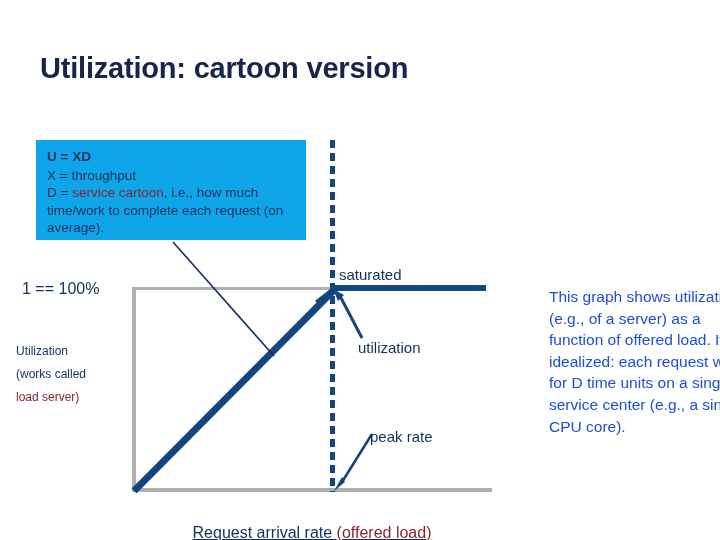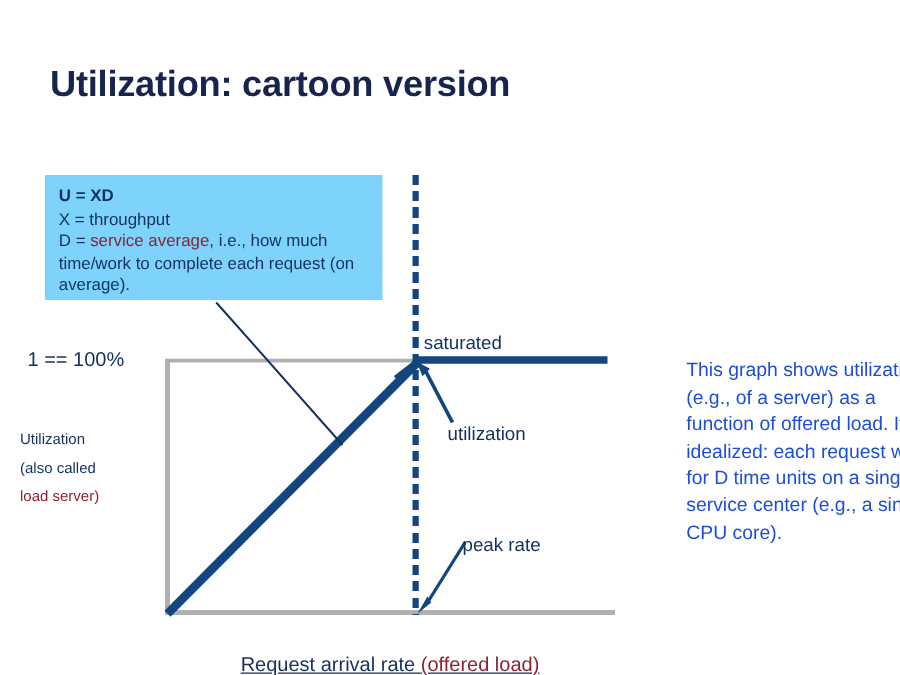--- a/index.html
+++ b/index.html
@@ -31,21 +31,21 @@
     font-size: 29px;
     font-weight: bold;
     color: #17254e;
     letter-spacing: -0.2px;
     white-space: nowrap;
   }
 
   
   .callout {
     position: absolute;
-    background: #7dd3fc;
+    background: #0ea5e9;
     color: #13305e;
     font-size: 13.5px;
     line-height: 17.6px;
     padding: 8px 10px 9px 11px;
     box-sizing: border-box;
   }
   .callout .first-line {
     font-weight: bold;
     display: block;
     margin-bottom: 1px;
@@ -192,21 +192,21 @@
   }
 </style>
 </head>
 <body>
 
 <div id="slide">
 
   <div id="slide-title">Utilization: cartoon version</div>
 
   <div id="callout-formula" class="callout">
-    <span class="first-line">U = XD</span><span>X = throughput</span><br><span>D = </span><span class="hl">service average</span><span>, i.e., how much time/work to complete each request (on average).</span>
+    <span class="first-line">U = XD</span><span>X = throughput</span><br><span>D = </span><span class="hl">service cartoon</span><span>, i.e., how much time/work to complete each request (on average).</span>
   </div>
 
 
   <div id="gridline-100"></div>
   <div id="axis-y"></div>
   <div id="axis-x"></div>
 
   <svg id="curve-ramp" viewBox="0 0 210 212">
     <line x1="4" y1="208" x2="205" y2="6" stroke="#13467e" stroke-width="7" stroke-linecap="butt"></line>
   </svg>
@@ -225,21 +225,21 @@
     <line x1="372" y1="434" x2="342" y2="482" stroke="#13467e" stroke-width="2.6"></line>
     <polygon points="334,491 345,482 342,477" fill="#13467e"></polygon>
 
     <line x1="333" y1="289" x2="316" y2="302" stroke="#13467e" stroke-width="3"></line>
   </svg>
 
   <div id="label-100" class="glabel">1 == 100%</div>
 
   <div id="label-yaxis">
     <span>Utilization</span><br>
-    <span>(also called</span><br>
+    <span>(works called</span><br>
     <span class="hl">load server)</span>
   </div>
 
   <div id="label-xaxis">
     <span>Request arrival rate </span><span class="hl">(offered load)</span>
   </div>
 
   <div id="label-saturated" class="glabel">saturated</div>
 
   <div id="label-saturation" class="glabel">utilization</div>

